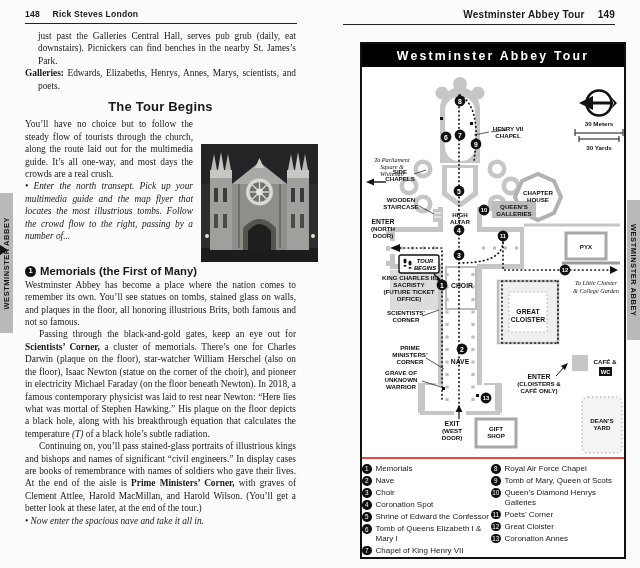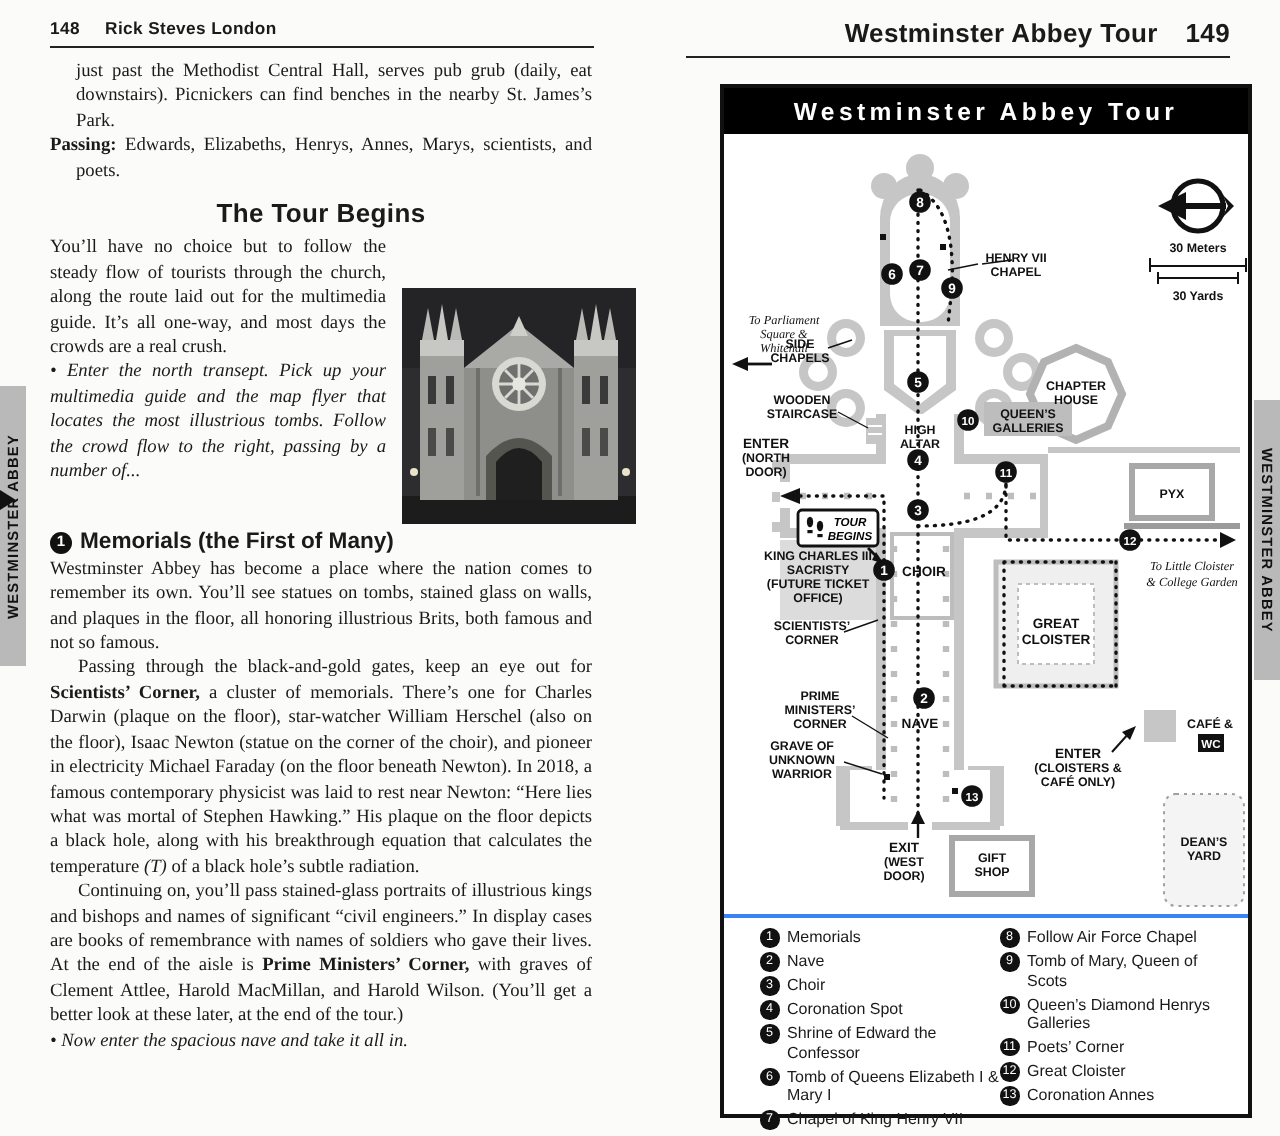--- a/index.html
+++ b/index.html
@@ -35,37 +35,37 @@
   .tab-left span{writing-mode:vertical-rl;transform:rotate(180deg);
             font-family:"Liberation Sans",sans-serif;font-weight:bold;font-size:7.4px;
             letter-spacing:.6px;color:#111;white-space:nowrap;}
   .corner-marker{position:absolute;left:0;top:245px;width:0;height:0;
             border-top:5px solid transparent;border-bottom:5px solid transparent;
             border-left:8px solid #111;}
 
   
   .page-right{position:absolute;left:320px;top:0;width:320px;height:568px;}
   .pr-header{position:absolute;right:25px;top:9px;width:272px;text-align:right;
-             font-family:"Liberation Sans",sans-serif;font-weight:bold;font-size:13px;
+             font-family:"Liberation Sans",sans-serif;font-weight:bold;font-size:10px;
              border-bottom:1.2px solid #222;padding-bottom:4px;letter-spacing:.2px;}
   .pr-header .pnum{margin-left:10px;}
   .tab-right{position:absolute;right:0;top:200px;width:13px;height:140px;background:#b9b9b9;
              display:flex;align-items:center;justify-content:center;}
   .tab-right span{writing-mode:vertical-rl;
              font-family:"Liberation Sans",sans-serif;font-weight:bold;font-size:7.4px;
              letter-spacing:.6px;color:#111;white-space:nowrap;}
 
   .figure{position:absolute;left:40px;top:42px;width:266px;height:517px;background:#fff;
           border:2px solid #111;box-sizing:border-box;}
   .fig-title{height:23px;background:#000;color:#fff;display:flex;align-items:center;
           justify-content:center;font-family:"Liberation Sans",sans-serif;font-weight:bold;
           font-size:12.3px;letter-spacing:2.2px;}
   svg.map{display:block;}
 
-  .legend{border-top:2px solid #3b82f6;display:flex;padding:5px 4px 0 18px;
+  .legend{border-top:2px solid #ef4444;display:flex;padding:5px 4px 0 0;
           font-family:"Liberation Sans",sans-serif;font-size:8px;line-height:9.4px;}
   .lcol{flex:1;}
   .litem{display:flex;gap:4px;margin-bottom:2.6px;align-items:flex-start;}
   .lbadge{display:inline-flex;width:9.5px;height:9.5px;border-radius:50%;background:#111;
           color:#fff;font-size:6.3px;align-items:center;justify-content:center;
           flex:0 0 auto;margin-top:0;}
 
   
   .ml{font:bold 6.2px "Liberation Sans",sans-serif;fill:#111;text-anchor:middle;}
   .mlb{font:bold 6.8px "Liberation Sans",sans-serif;fill:#111;text-anchor:middle;}
@@ -84,22 +84,22 @@
       <span>Rick Steves London</span>
     </div>
 
     <div class="tab-left">
       <span>WESTMINSTER ABBEY</span>
     </div>
     <div class="corner-marker"></div>
 
     <div class="pl-content">
       <div class="intro">
-        <div>just past the Methodist Central Hall, serves pub grub (daily, eat downstairs). Picnickers can find benches in the nearby St. James’s Park.</div>
-        <div class="starring"><span class="b">Passing:</span><span> Edwards, Elizabeths, Henrys, Annes, Marys, scientists, and poets.</span></div>
+        <div>just past the Galleries Central Hall, serves pub grub (daily, eat downstairs). Picnickers can find benches in the nearby St. James’s Park.</div>
+        <div class="starring"><span class="b">Galleries:</span><span> Edwards, Elizabeths, Henrys, Annes, Marys, scientists, and poets.</span></div>
       </div>
 
       <h1 class="tour-heading">The Tour Begins</h1>
 
       <div class="flow">
         <div class="photo-float">
           <svg width="117" height="118" viewBox="0 0 117 118">
             <rect x="0" y="0" width="117" height="118" fill="#2d2d2f"></rect>
             <rect x="0" y="0" width="117" height="40" fill="#242426"></rect>
             <rect x="0" y="104" width="117" height="14" fill="#1c1c1d"></rect>
@@ -484,21 +484,21 @@
               <span>Tomb of Queens Elizabeth I &amp; Mary I</span>
             </div>
           <div class="litem">
               <span class="lbadge">7</span>
               <span>Chapel of King Henry VII</span>
             </div>
         </div>
         <div class="lcol">
           <div class="litem">
               <span class="lbadge">8</span>
-              <span>Follow Air Force Chapel</span>
+              <span>Royal Air Force Chapel</span>
             </div>
           <div class="litem">
               <span class="lbadge">9</span>
               <span>Tomb of Mary, Queen of Scots</span>
             </div>
           <div class="litem">
               <span class="lbadge">10</span>
               <span>Queen’s Diamond Henrys Galleries</span>
             </div>
           <div class="litem">

